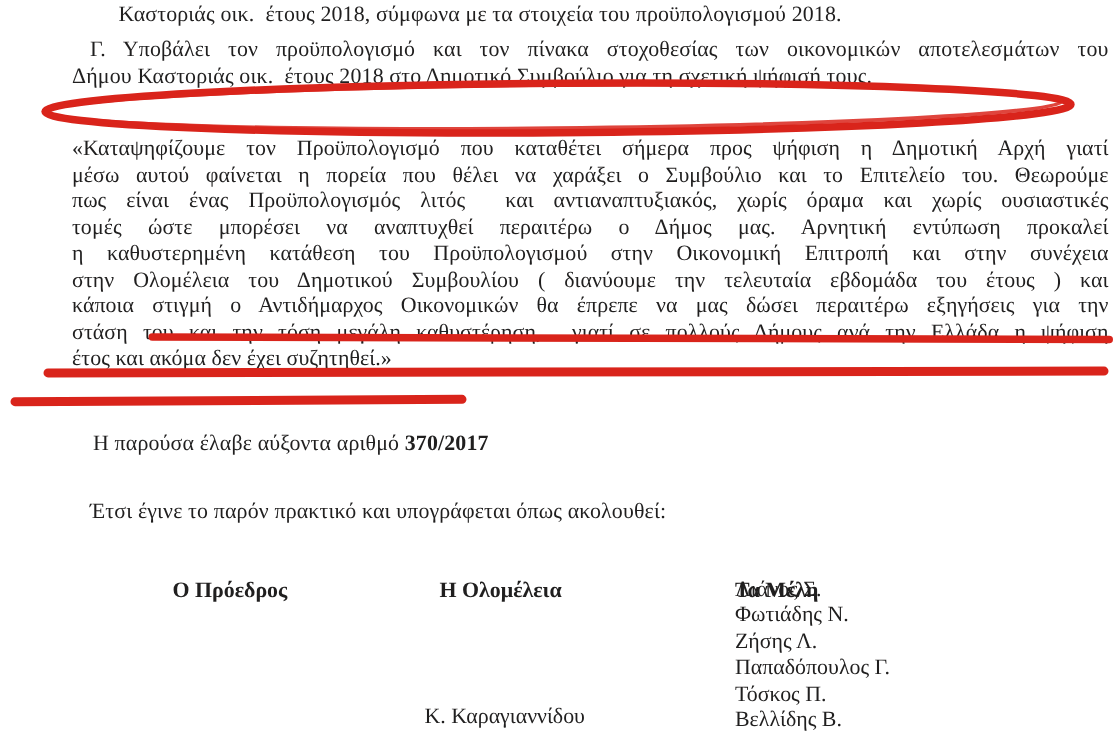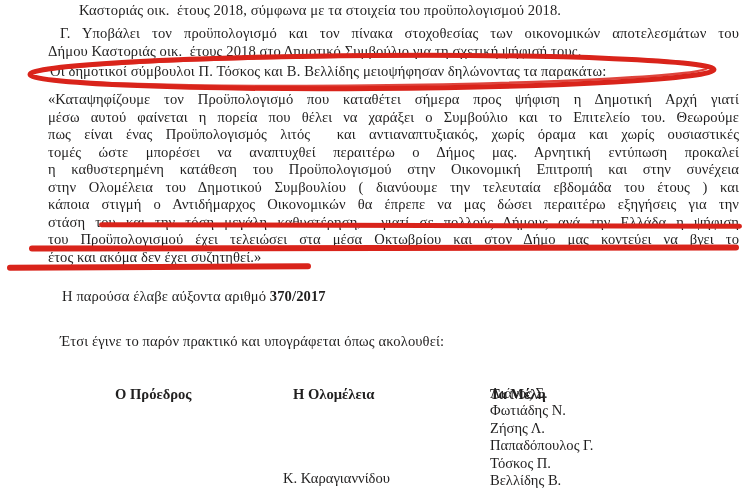--- a/index.html
+++ b/index.html
@@ -39,37 +39,35 @@
 </head>
 <body>
 
 <div class="page">
 
   <div class="line intro">Καστοριάς οικ.&nbsp; έτους 2018, σύμφωνα με τα στοιχεία του προϋπολογισμού 2018.</div>
 
   <div class="line g1 just">Γ. Υποβάλει τον προϋπολογισμό και τον πίνακα στοχοθεσίας των οικονομικών αποτελεσμάτων του</div>
   <div class="line g2">Δήμου Καστοριάς οικ.&nbsp; έτους 2018 στο Δημοτικό Συμβούλιο για τη σχετική ψήφισή τους.</div>
 
-  <div class="line circled">Οι δημοτικοί σύμβουλοι Π. Τόσκος και Β. Βελλίδης μειοψήφησαν δηλώνοντας τα παρακάτω:</div>
 
   <svg class="ellipse-svg" viewBox="0 0 696 45" aria-hidden="true">
     <ellipse cx="348" cy="22" rx="342" ry="16.5" fill="none" stroke="#d9241b" stroke-width="5" transform="rotate(-0.4 348 22)"></ellipse>
     <ellipse cx="345" cy="21" rx="339" ry="14.5" fill="none" stroke="#d9241b" stroke-width="2.5" opacity="0.85" transform="rotate(-0.6 345 21)"></ellipse>
   </svg>
 
   <div class="quote">
     <div class="qline">«Καταψηφίζουμε τον Προϋπολογισμό που καταθέτει σήμερα προς ψήφιση η Δημοτική Αρχή γιατί</div>
     <div class="qline">μέσω αυτού φαίνεται η πορεία που θέλει να χαράξει ο Συμβούλιο και το Επιτελείο του. Θεωρούμε</div>
     <div class="qline">πως είναι ένας Προϋπολογισμός λιτός&nbsp; και αντιαναπτυξιακός, χωρίς όραμα και χωρίς ουσιαστικές</div>
     <div class="qline">τομές ώστε μπορέσει να αναπτυχθεί περαιτέρω ο Δήμος μας. Αρνητική εντύπωση προκαλεί</div>
     <div class="qline">η καθυστερημένη κατάθεση του Προϋπολογισμού στην Οικονομική Επιτροπή και στην συνέχεια</div>
     <div class="qline">στην Ολομέλεια του Δημοτικού Συμβουλίου ( διανύουμε την τελευταία εβδομάδα του έτους ) και</div>
     <div class="qline">κάποια στιγμή ο Αντιδήμαρχος Οικονομικών θα έπρεπε να μας δώσει περαιτέρω εξηγήσεις για την</div>
     <div class="qline">στάση του και την τόση μεγάλη καθυστέρηση,&nbsp; γιατί σε πολλούς Δήμους ανά την Ελλάδα η ψήφιση</div>
-    <div class="qline">του Προϋπολογισμού έχει τελειώσει στα μέσα Οκτωβρίου και στον Δήμο μας κοντεύει να βγει το</div>
     <div class="qline qlast">έτος και ακόμα δεν έχει συζητηθεί.»</div>
   </div>
 
   <div class="redbar bar1"></div>
   <div class="redbar bar2"></div>
   <div class="redbar bar3"></div>
 
   <div class="line ref"><span>Η παρούσα έλαβε αύξοντα αριθμό </span><b>370/2017</b></div>
 
   <div class="line closing">Έτσι έγινε το παρόν πρακτικό και υπογράφεται όπως ακολουθεί:</div>

